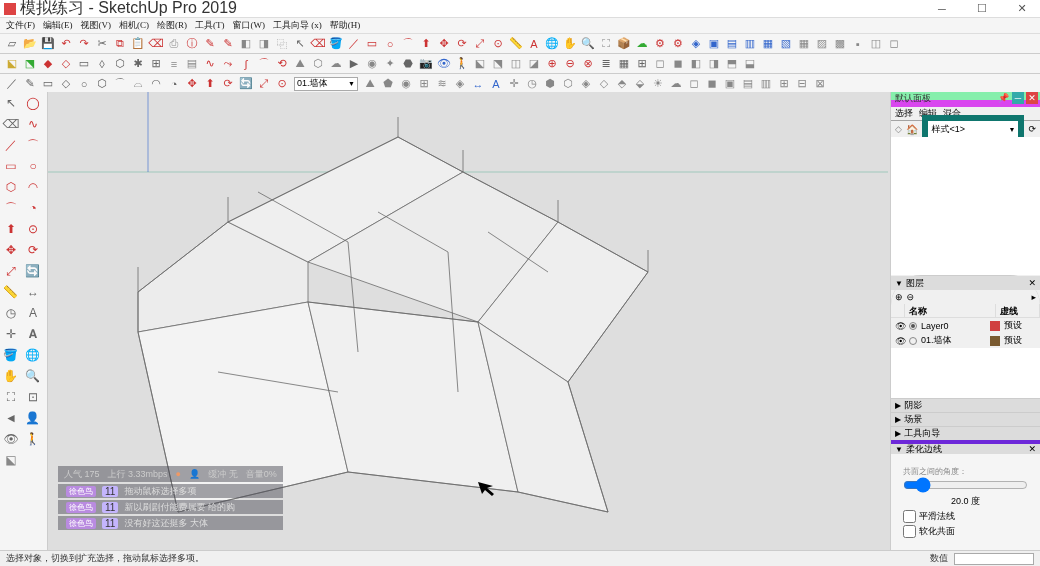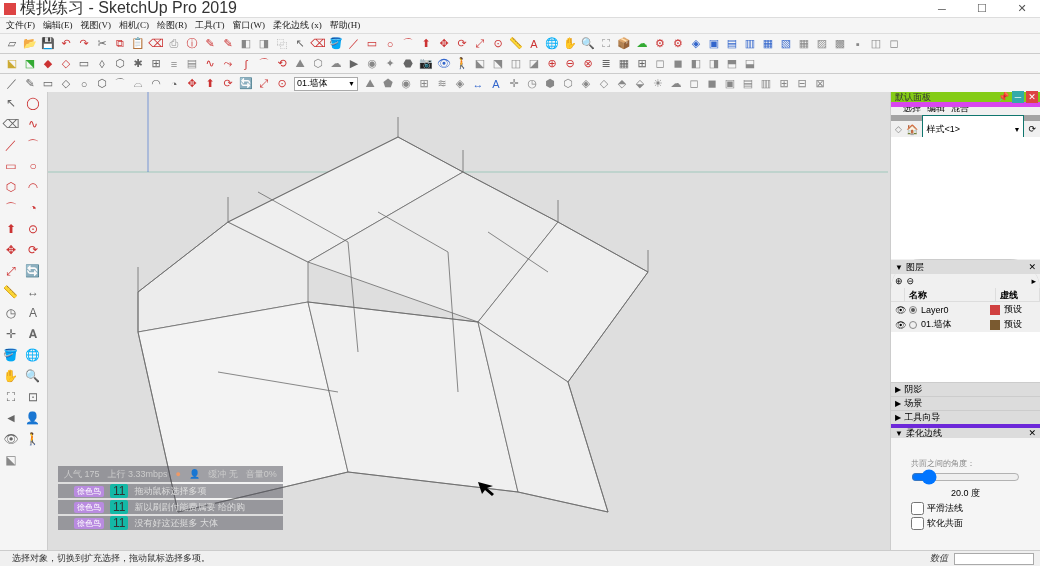--- a/index.html
+++ b/index.html
@@ -18,50 +18,50 @@
 .tbtn.green { color: #3a3; }
 .tbtn.gray { color: #888; }
 .tbtn.yellow { color: #ca3; }
 .layerdd { width: 64px; height: 14px; border: 1px solid #aaa; background: #fff; font-size: 9px; padding: 0 2px; margin: 0 2px; display: inline-flex; align-items: center; }
 .content { position: absolute; top: 92px; left: 0; right: 0; bottom: 16px; display: flex; }
 .lefttools { width: 48px; background: #f5f5f5; display: grid; grid-template-columns: 1fr 1fr; grid-auto-rows: 20px; gap: 1px; padding: 2px; border-right: 1px solid #ccc; }
 .lefttools .tbtn { width: 18px; height: 18px; font-size: 12px; }
 .viewport { flex: 1; background: #dedede; position: relative; overflow: hidden; }
 .viewport svg { position: absolute; top: 0; left: 0; }
 .rightpanel { width: 150px; background: #f0f0f0; border-left: 1px solid #ccc; display: flex; flex-direction: column; font-size: 9px; }
-.panelhead { height: 15px; background: #84cc16; border-bottom: 5px solid #d946ef; display: flex; align-items: center; padding: 0 4px; color: #333; position: relative; }
+.panelhead { height: 15px; background: #86efac; border-bottom: 7px solid #d946ef; display: flex; align-items: flex-start; padding: 0 4px; color: #333; position: relative; }
 .panelhead .pctrls { position: absolute; right: 2px; display: flex; gap: 2px; }
 .panelhead .pctrls span { width: 12px; height: 12px; display: inline-flex; align-items: center; justify-content: center; font-size: 9px; color: #555; }
-.paneltabs { height: 14px; display: flex; gap: 6px; padding: 0 12px; align-items: flex-end; border-bottom: 6px solid #a3a3a3; }
+.paneltabs { height: 14px; display: flex; gap: 6px; padding: 0 4px; align-items: flex-end; border-bottom: 1px solid #a3a3a3; }
 .comporow { height: 16px; display: flex; align-items: center; gap: 4px; padding: 0 4px; }
-.compodd { flex: 1; height: 29px; border: 1px solid #0f766e; background: #fff; padding: 0 3px; display: flex; align-items: center; }
+.compodd { flex: 1; height: 29px; border: 6px solid #0f766e; background: #fff; padding: 0 3px; display: flex; align-items: center; }
 .panelbody { flex: 1; background: #fff; }
 .layersec { border-top: 1px solid #ccc; border-radius: 30px; }
 .layerhead { height: 14px; background: #dcdcdc; display: flex; align-items: center; padding: 0 4px; justify-content: space-between; }
 .layerhead .arrow { font-size: 8px; margin-right: 3px; }
 .layertoolbar { height: 14px; display: flex; align-items: center; padding: 0 4px; gap: 4px; }
 .layercols { height: 14px; display: flex; border-bottom: 1px solid #ddd; font-weight: bold; }
 .layercols div { padding: 1px 4px; border-right: 1px solid #ddd; }
 .layerrow { height: 15px; display: flex; align-items: center; padding: 0 4px; gap: 4px; }
 .layerrow .vis { width: 10px; font-size: 9px; }
 .layerrow .rad { width: 8px; height: 8px; border: 1px solid #888; border-radius: 50%; }
 .layerrow .rad.on::after { content: ''; display: block; width: 4px; height: 4px; background: #555; border-radius: 50%; margin: 1px; }
 .swatch { width: 10px; height: 10px; }
 .collapsed { height: 14px; background: #dcdcdc; border-top: 1px solid #ccc; display: flex; align-items: center; padding: 0 4px; }
 .collapsed .arrow { font-size: 8px; margin-right: 3px; }
-.softensec { padding: 20px; background: #f5f5f5; }
+.softensec { padding: 12px; background: #f5f5f5; }
 .softensec .slider { width: 100%; }
 .softensec label { display: flex; gap: 3px; align-items: center; margin-top: 2px; }
-.statusbar { position: absolute; bottom: 0; left: 0; right: 0; height: 16px; background: #f0f0f0; border-top: 1px solid #ccc; display: flex; align-items: center; padding: 0 12px; font-size: 9px; color: #333; }
-.statusbar .sr { position: absolute; right: 6px; display: flex; gap: 6px; align-items: center; font-style: italic; }
+.statusbar { position: absolute; bottom: 0; left: 0; right: 0; height: 16px; background: #f0f0f0; border-top: 1px solid #ccc; display: flex; align-items: center; padding: 0 6px; font-size: 9px; color: #333; }
+.statusbar .sr { position: absolute; right: 6px; display: flex; gap: 6px; align-items: center; }
 .statusbar .mbox { width: 80px; height: 12px; background: #fff; border: 1px solid #aaa; }
 .overlay { position: absolute; left: 10px; bottom: 20px; display: flex; flex-direction: column; gap: 2px; font-size: 9px; color: #ddd; pointer-events: none; }
-.overlay .orow { display: flex; align-items: center; gap: 6px; background: rgba(80,80,90,0.5); padding: 1px 16px; height: 14px; }
+.overlay .orow { display: flex; align-items: center; gap: 6px; background: rgba(80,80,90,0.5); padding: 1px 8px; height: 14px; }
 .overlay .badge { background: #b98be0; color: #fff; padding: 0 3px; border-radius: 2px; font-size: 8px; }
-.overlay .cnt { background: #14b8a6; color: #333; padding: 0 3px; border-radius: 2px; font-size: 12px; }
+.overlay .cnt { background: #c4b5fd; color: #333; padding: 0 3px; border-radius: 2px; font-size: 10px; }
 .overlay .stats { background: rgba(60,60,70,0.45); padding: 2px 6px; height: 16px; display: flex; gap: 8px; align-items: center; color: #ccc; }
 </style>
 </head>
 <body>
 
 <div class="titlebar">
   <div class="ico"></div>
   <div class="title">模拟练习 - SketchUp Pro 2019</div>
   <div class="winbtns">
     <div class="winbtn">─</div>
@@ -71,21 +71,21 @@
 </div>
 
 <div class="menubar">
   <span>文件(F)</span>
   <span>编辑(E)</span>
   <span>视图(V)</span>
   <span>相机(C)</span>
   <span>绘图(R)</span>
   <span>工具(T)</span>
   <span>窗口(W)</span>
-  <span>柔化边线 (x)</span>
+  <span>工具向导 (x)</span>
   <span>帮助(H)</span>
 </div>
 
 <div class="toolbar">
   <span class="tbtn">▱</span>
   <span class="tbtn">📂</span>
   <span class="tbtn">💾</span>
   <span class="tbtn red">↶</span>
   <span class="tbtn red">↷</span>
   <span class="tbtn">✂</span>

